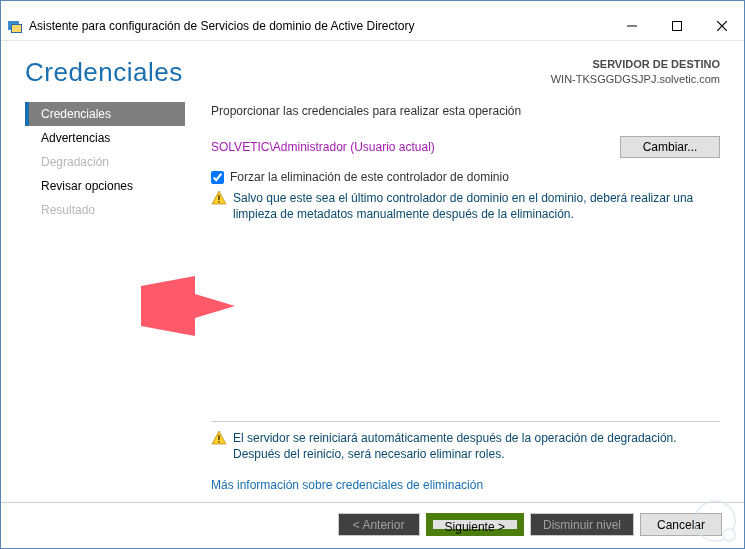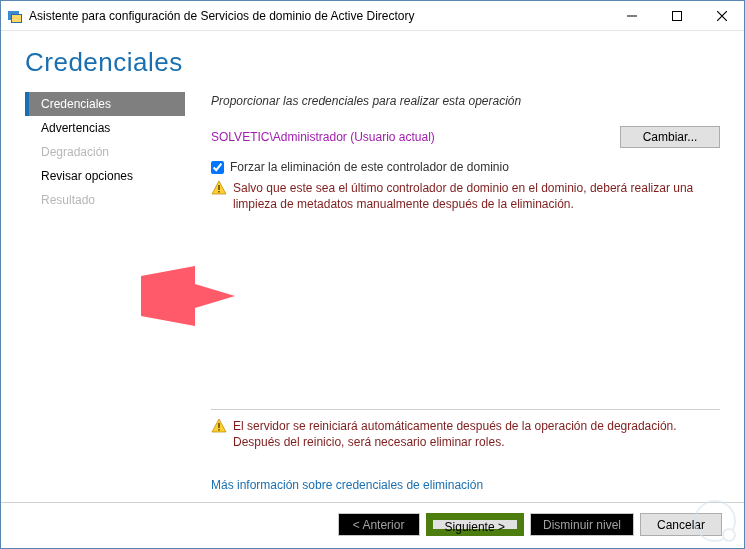--- a/index.html
+++ b/index.html
@@ -1,20 +1,20 @@
 <!DOCTYPE html>
 <html><head>
 <meta charset="utf-8">
 <style>
   * { box-sizing: border-box; margin: 0; padding: 0; }
   html, body { width: 745px; height: 549px; font-family: "Segoe UI", Tahoma, sans-serif; font-size: 12px; background: #fff; overflow: hidden; }
   .window { width: 745px; height: 549px; border: 1px solid #5a87b2; background: #fff; position: relative; display: flex; flex-direction: column; }
 
   
-  .titlebar { height: 30px; display: flex; align-items: center; background: #fff; border-bottom: 1px solid #e5e5e5; padding-left: 6px; }
+  .titlebar { height: 30px; display: flex; align-items: center; background: #fff; border-bottom: 1px solid #e5e5e5; padding-left: 6px; margin-top: 10px; }
   .titlebar .app-icon { width: 16px; height: 16px; margin-right: 6px; display:flex; align-items:center; justify-content:center; }
   .titlebar .title { font-size: 12px; color: #000; }
   .titlebar .win-controls { margin-left: auto; display: flex; }
   .win-ctrl { width: 45px; height: 29px; display: flex; align-items: center; justify-content: center; color: #000; font-family: inherit; }
 
   
   .header { display: flex; align-items: flex-start; padding: 16px 24px 10px 24px; }
   .header h1 { font-size: 26px; font-weight: 400; color: #1a6fb0; letter-spacing: 0.5px; }
   .header .target { margin-left: auto; text-align: right; font-size: 11px; color: #4a4a4a; line-height: 1.35; }
   .header .target .lbl { font-weight: 600; }
@@ -24,46 +24,46 @@
 
   
   .sidebar { width: 160px; padding-top: 4px; }
   .side-item { position: relative; padding: 5px 10px 5px 16px; font-size: 12px; color: #000000; cursor: pointer; white-space: nowrap; overflow: hidden; text-overflow: ellipsis; }
   .side-item.active { color: #fff; background: #7f7f7f; }
   .side-item.active::before { content:""; position:absolute; left:0; top:0; bottom:0; width:4px; background:#1a6fb0; }
   .side-item.disabled { color: #b7b7b7; cursor: default; }
 
   
   .main { flex: 1; padding: 6px 0 0 26px; position: relative; display:flex; flex-direction:column; }
-  .instr { font-size: 12px; color: #333; margin-bottom: 18px; font-style: italic; }
+  .instr { font-size: 12px; color: #333; margin-bottom: 18px; }
   .user-row { display: flex; align-items: center; margin-bottom: 12px; }
   .user-row .uname { font-size: 12px; color: #a21caf; }
   .user-row button { margin-left: auto; width: 100px; height: 22px; font-size: 12px; background: #e1e1e1; border: 1px solid #adadad; cursor: pointer; }
 
   .chk-row { display: flex; align-items: center; font-size: 12px; color: #333; margin-bottom: 6px; }
   .chk-row input { margin-right: 6px; }
 
-  .warn-row { display: flex; align-items: flex-start; font-size: 12px; color: #7f1d1d; line-height: 1.35; }
+  .warn-row { display: flex; align-items: flex-start; font-size: 12px; color: #0c4a6e; line-height: 1.35; }
   .warn-icon { flex: 0 0 auto; width: 16px; height: 16px; margin-right: 6px; }
 
   .spacer { flex: 1; }
 
   .sep { border: none; border-top: 1px solid #d0d0d0; margin: 6px 0 8px 0; }
 
-  .restart-note .warn-row { margin-bottom: 28px; }
+  .restart-note .warn-row { margin-bottom: 16px; }
   .link { color: #1a6fb0; font-size: 12px; cursor: pointer; display:inline-block; margin-bottom: 10px; }
 
   
   .arrow { position:absolute; left: 140px; top: 178px; width: 94px; height: 60px; pointer-events:none; }
 
   
   .footer { border-top: 1px solid #d0d0d0; padding: 10px 22px 12px 0; display: flex; justify-content: flex-end; gap: 6px; background: #fff; }
   .footer button { height: 23px; font-size: 12px; padding: 0 12px; background: #e1e1e1; border: 1px solid #adadad; cursor: pointer; min-width: 82px; }
   .footer button.primary { border: 7px solid #4d7c0f; background: #e1e1e1; }
-  .footer button:disabled { color: #a0a0a0; border-color: #c8c8c8; background: #000000; cursor: default; }
+  .footer button:disabled { color: #a0a0a0; border-color: #c8c8c8; background: #404040; cursor: default; }
 
   
   .wm { position:absolute; right:8px; bottom:6px; width:42px; height:42px; border:2px solid #d6e4ee; border-radius:50%; opacity:0.6; pointer-events:none; }
   .wm::after { content:""; position:absolute; width:10px; height:10px; border:2px solid #d6e4ee; border-radius:50%; right:-2px; bottom:-2px; background:#fff; }
 </style>
 </head>
 <body>
 
 <div class="window">
 
@@ -90,20 +90,24 @@
       <div class="win-ctrl close">
         <svg width="10" height="10" viewBox="0 0 10 10">
             <path d="M0 0 L10 10 M10 0 L0 10" stroke="currentColor" stroke-width="1.2"></path>
           </svg>
       </div>
     </div>
   </div>
 
   <div class="header">
     <h1>Credenciales</h1>
+    <div class="target">
+      <div class="lbl">SERVIDOR DE DESTINO</div>
+      <div>WIN-TKSGGDGSJPJ.solvetic.com</div>
+    </div>
   </div>
 
   <div class="body">
 
     <div class="sidebar">
       <div class="side-item active">Credenciales</div>
       <div class="side-item">Advertencias</div>
       <div class="side-item disabled">Degradación</div>
       <div class="side-item">Revisar opciones</div>
       <div class="side-item disabled">Resultado</div>

